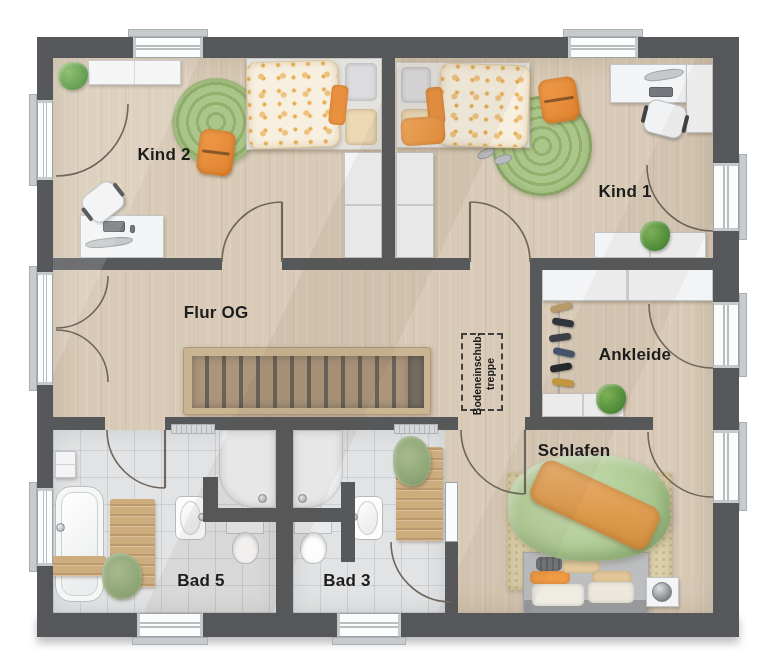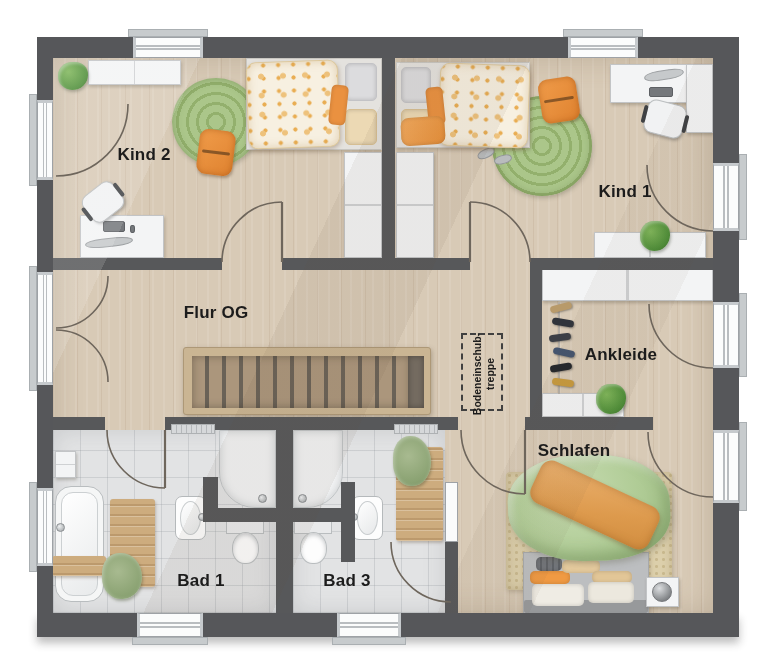--- a/index.html
+++ b/index.html
@@ -270,21 +270,21 @@
       <path d="M 525 430 L 525 494" stroke-width="2.2"></path>
       <path d="M 713 231 A 66 66 0 0 1 647 165"></path>
       <path d="M 713 368 A 64 64 0 0 1 649 304"></path>
       <path d="M 713 497 A 65 65 0 0 1 648 432"></path>
       <path d="M 391 542 A 60 60 0 0 0 451 602"></path>
     </g>
   </svg>
 
   <div class="abs lightstreaks" style="left:53px;top:58px;width:660px;height:555px;"></div>
 
-  <div class="label" style="left:144px;top:155px;">Kind 2</div>
+  <div class="label" style="left:164px;top:155px;">Kind 2</div>
   <div class="label" style="left:625px;top:192px;text-align:center;">Kind 1</div>
   <div class="label" style="left:216px;top:313px;">Flur OG</div>
-  <div class="label" style="left:621px;top:355px;">Ankleide</div>
+  <div class="label" style="left:635px;top:355px;">Ankleide</div>
   <div class="label" style="left:574px;top:451px;">Schlafen</div>
-  <div class="label" style="left:201px;top:581px;">Bad 1</div>
+  <div class="label" style="left:201px;top:581px;">Bad 5</div>
   <div class="label" style="left:347px;top:581px;">Bad 3</div>
 
 </div>
 
 </body></html>

